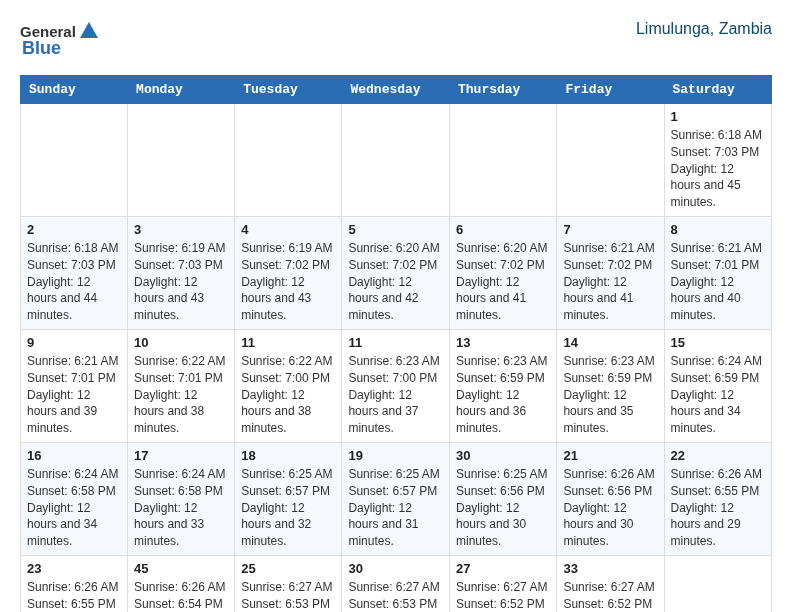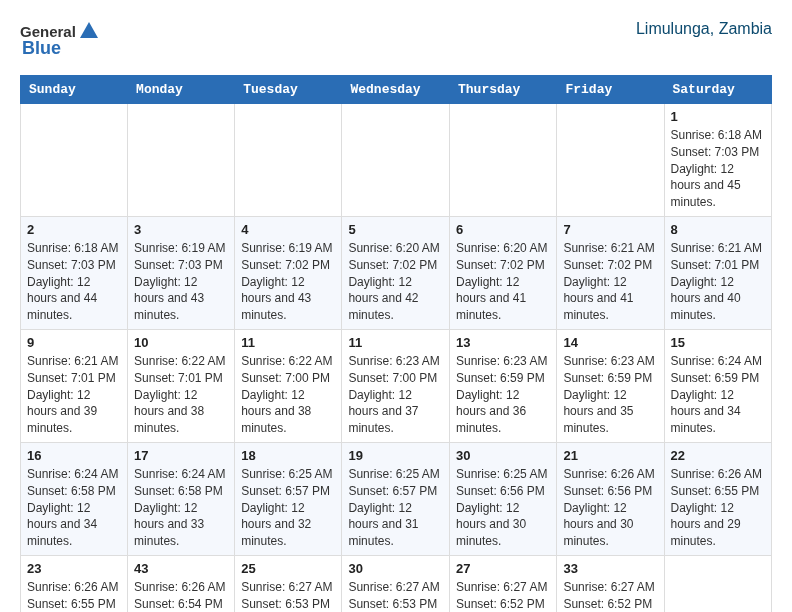--- a/index.html
+++ b/index.html
@@ -254,21 +254,21 @@
         </td>
       </tr>
       <tr>
         <td>
           <span class="day-num">23</span>
           <div class="day-info" style="white-space: pre-line;">Sunrise: 6:26 AM
 Sunset: 6:55 PM
 Daylight: 12 hours and 28 minutes.</div>
         </td>
         <td>
-          <span class="day-num">43</span>
+          <span class="day-num">45</span>
           <div class="day-info" style="white-space: pre-line;">Sunrise: 6:26 AM
 Sunset: 6:54 PM
 Daylight: 12 hours and 27 minutes.</div>
         </td>
         <td>
           <span class="day-num">25</span>
           <div class="day-info" style="white-space: pre-line;">Sunrise: 6:27 AM
 Sunset: 6:53 PM
 Daylight: 12 hours and 26 minutes.</div>
         </td>

